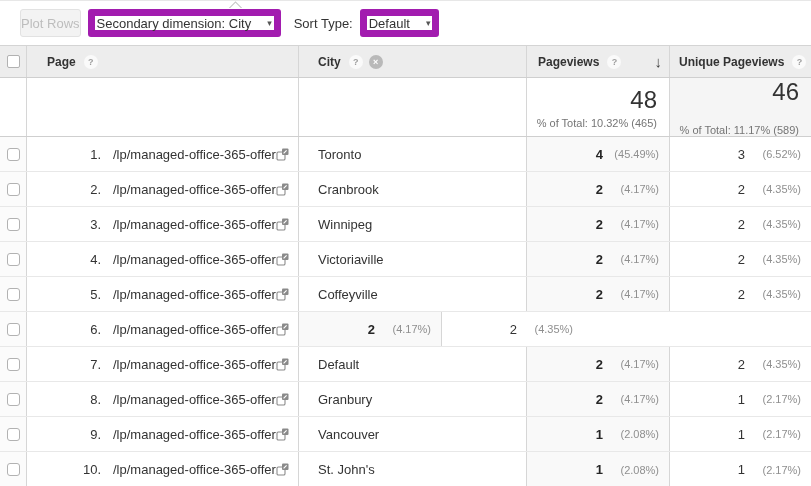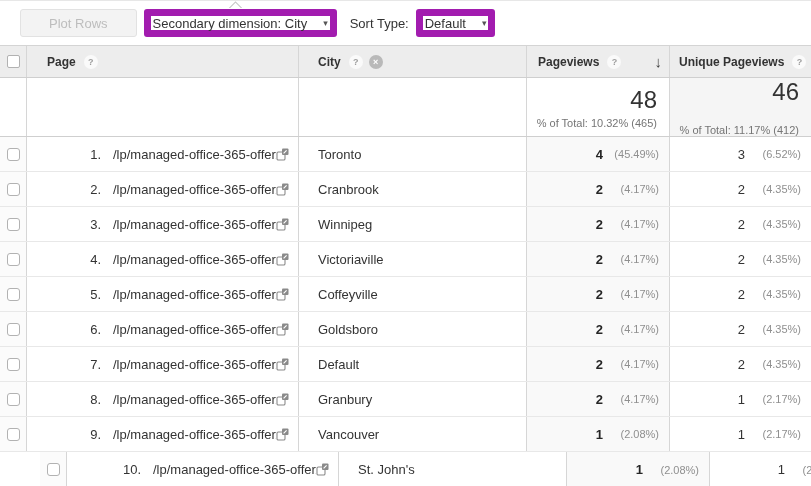--- a/index.html
+++ b/index.html
@@ -6,21 +6,21 @@
   body { background:#fff; }
   .wrap{
     width:811px; height:486px; position:relative; overflow:hidden;
     background:#fff; color:#333;
     font-family:"Liberation Sans","DejaVu Sans",sans-serif;
     border-top:1px solid var(--top-border,#e7e7e7);
   }
   
   .toolbar{ height:44px; display:flex; align-items:center; padding-left:20px; position:relative; }
   .plot-rows{
-    height:28px; padding:0 28px; font-size:13px;
+    height:28px; padding:0 0; font-size:13px;
     font-family:inherit;
     background:var(--disabled-bg,#f3f3f3); color:var(--disabled-text,#bdbdbd);
     border:1px solid #e2e2e2; border-radius:3px; cursor:default;
   }
   .dd{
     height:28px; display:inline-flex; align-items:center;
     background:#fff; border:7px solid #a21caf; border-radius:3px;
     padding:0 2px; font-size:13px; color:#333; cursor:pointer;
     font-family:inherit;
   }
@@ -69,21 +69,21 @@
   }
   .cb-round{ border-radius:3px; }
   
   .summary{ display:flex; height:59px; border-bottom:1px solid #cfcfcf; align-items:stretch; }
   .sumcell{ display:flex; flex-direction:column; justify-content:center; align-items:flex-end; padding-right:12px; }
   .sum-upv{ background:var(--summary-unique-bg,#f5f5f5);justify-content:space-between; }
   .sum-val{ font-size:24px; color:#333; }
   .sum-pct{ font-size:11px; color:#757575; margin-top:3px; }
   
   .row{ display:flex; height:35px; border-bottom:1px solid var(--row-border,#e8e8e8); font-size:13px; align-items:stretch; }
-  .row:last-child{ border-bottom:none;padding-left:40px; }
+  .row:last-child{ border-bottom:none; }
   .cell-cb{ display:flex; align-items:center; justify-content:center; background:#fbfbfb; }
   .cell-page{ display:flex; align-items:center; }
   .row-num{ width:74px; text-align:right; flex:none; color:#333; }
   .page-path{ margin-left:12px; flex:1; white-space:nowrap; overflow:hidden; color:#333; }
   .ext-icon{ flex:none; margin-right:9px; display:flex; align-items:center; cursor:pointer; }
   .cell-city{ display:flex; align-items:center; padding-left:19px; color:#333; }
   .cell-metric{ display:flex; align-items:center; justify-content:flex-end; padding-right:10px; }
   .cell-metric.col-pv{ background:var(--sorted-column-bg,#f9f9f9); }
   .pv-val{ font-weight:bold; color:#262626; }
   .upv-val{ color:#333; }
@@ -137,21 +137,21 @@
   <div class="summary">
     <div class="col-cb vb"></div>
     <div class="col-page vb"></div>
     <div class="col-city vb"></div>
     <div class="col-pv vb sumcell">
       <div class="sum-val">48</div>
       <div class="sum-pct">% of Total: 10.32% (465)</div>
     </div>
     <div class="col-upv sumcell sum-upv">
       <div class="sum-val">46</div>
-      <div class="sum-pct">% of Total: 11.17% (412)</div>
+      <div class="sum-pct">% of Total: 11.17% (589)</div>
     </div>
   </div>
 
   <div id="tbody">
   <div class="row">
     <div class="col-cb vb cell-cb">
       <span class="checkbox cb-round"></span>
     </div>
     <div class="col-page vb cell-page">
       <span class="row-num">1.</span>
@@ -297,23 +297,20 @@
       <span class="row-num">6.</span>
       <span class="page-path">/lp/managed-office-365-offer/</span>
       <span class="ext-icon">
         <svg width="13" height="13" viewBox="0 0 13 13">
           <rect x="1" y="4" width="8" height="8" rx="1.3" fill="none" stroke="#8a8a8a" stroke-width="1.1"></rect>
           <rect x="6" y="0.5" width="6.5" height="6.5" rx="1" fill="#8a8a8a"></rect>
           <path d="M7.6 5.4 L10.6 2.4" stroke="#fff" stroke-width="1.1"></path>
         </svg>
       </span>
     </div>
-    <div class="col-city vb cell-city">
-      <span>Goldsboro</span>
-    </div>
     <div class="col-pv vb cell-metric">
       <span class="pv-val">2</span>
       <span class="pct">(4.17%)</span>
     </div>
     <div class="col-upv cell-metric">
       <span class="upv-val">2</span>
       <span class="pct">(4.35%)</span>
     </div>
   </div>
 

